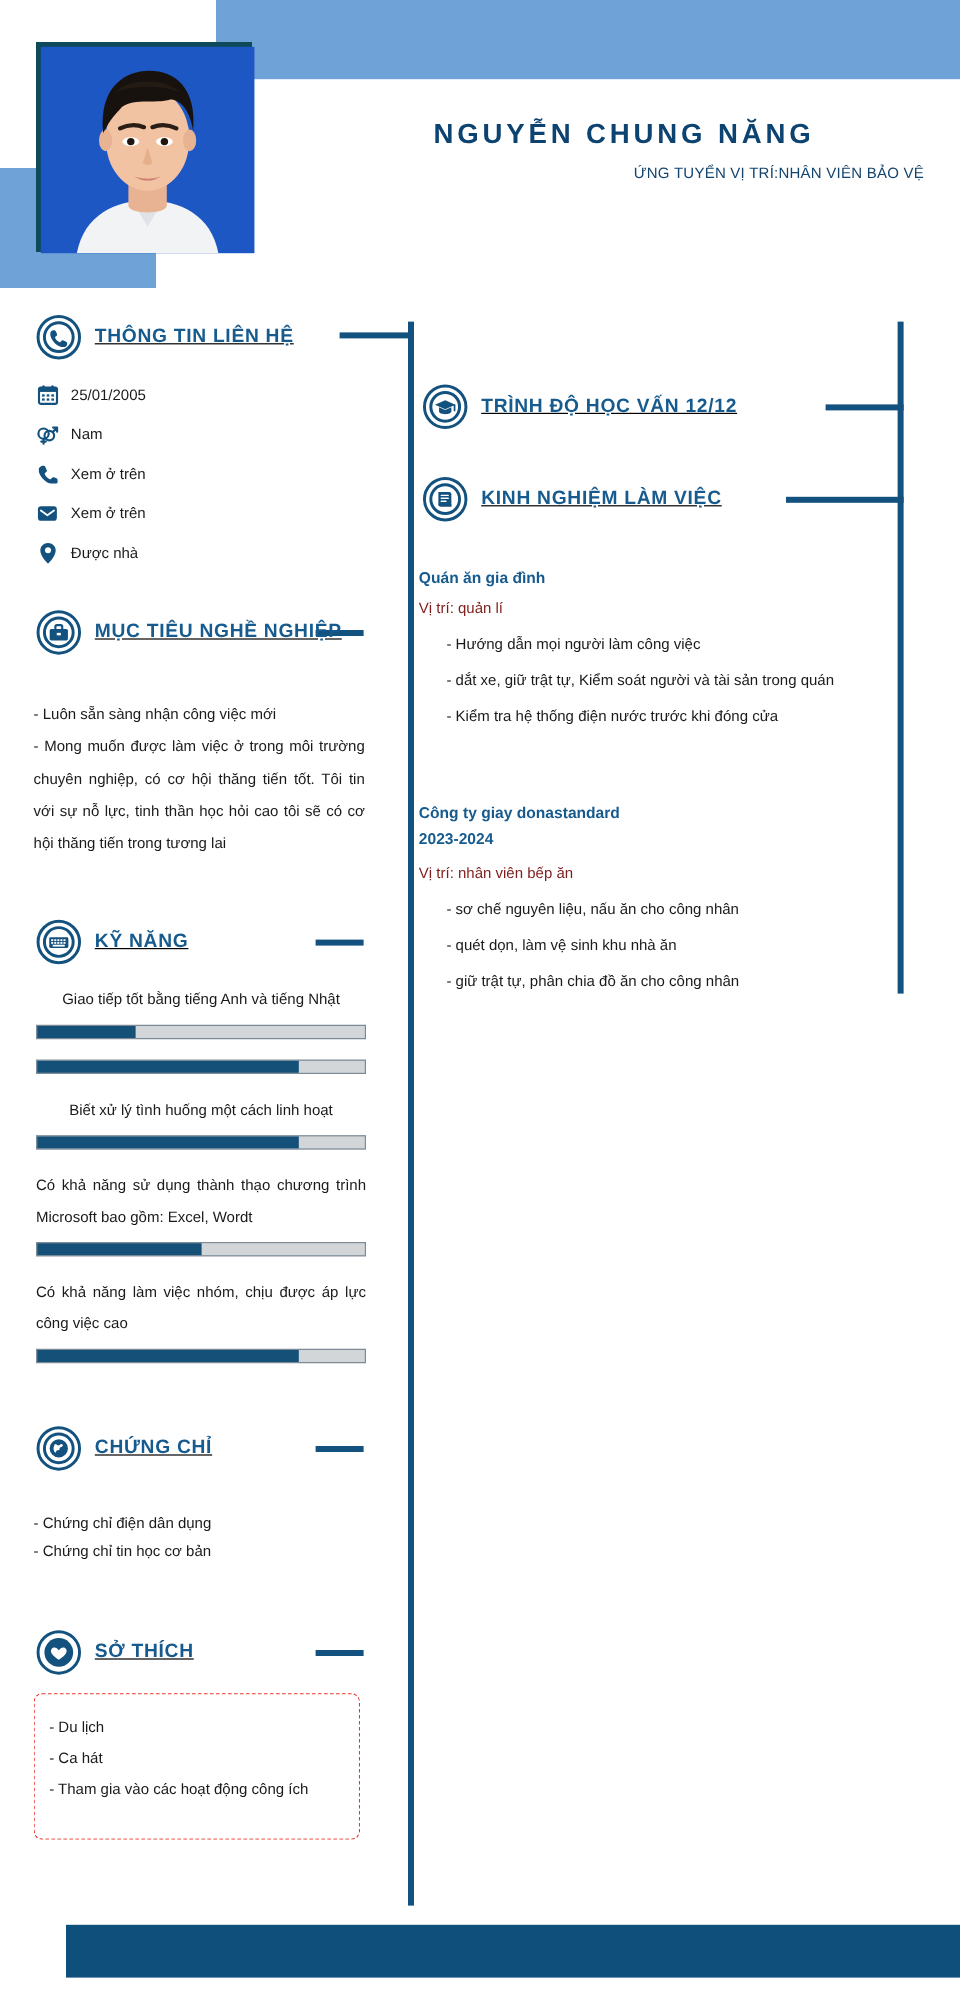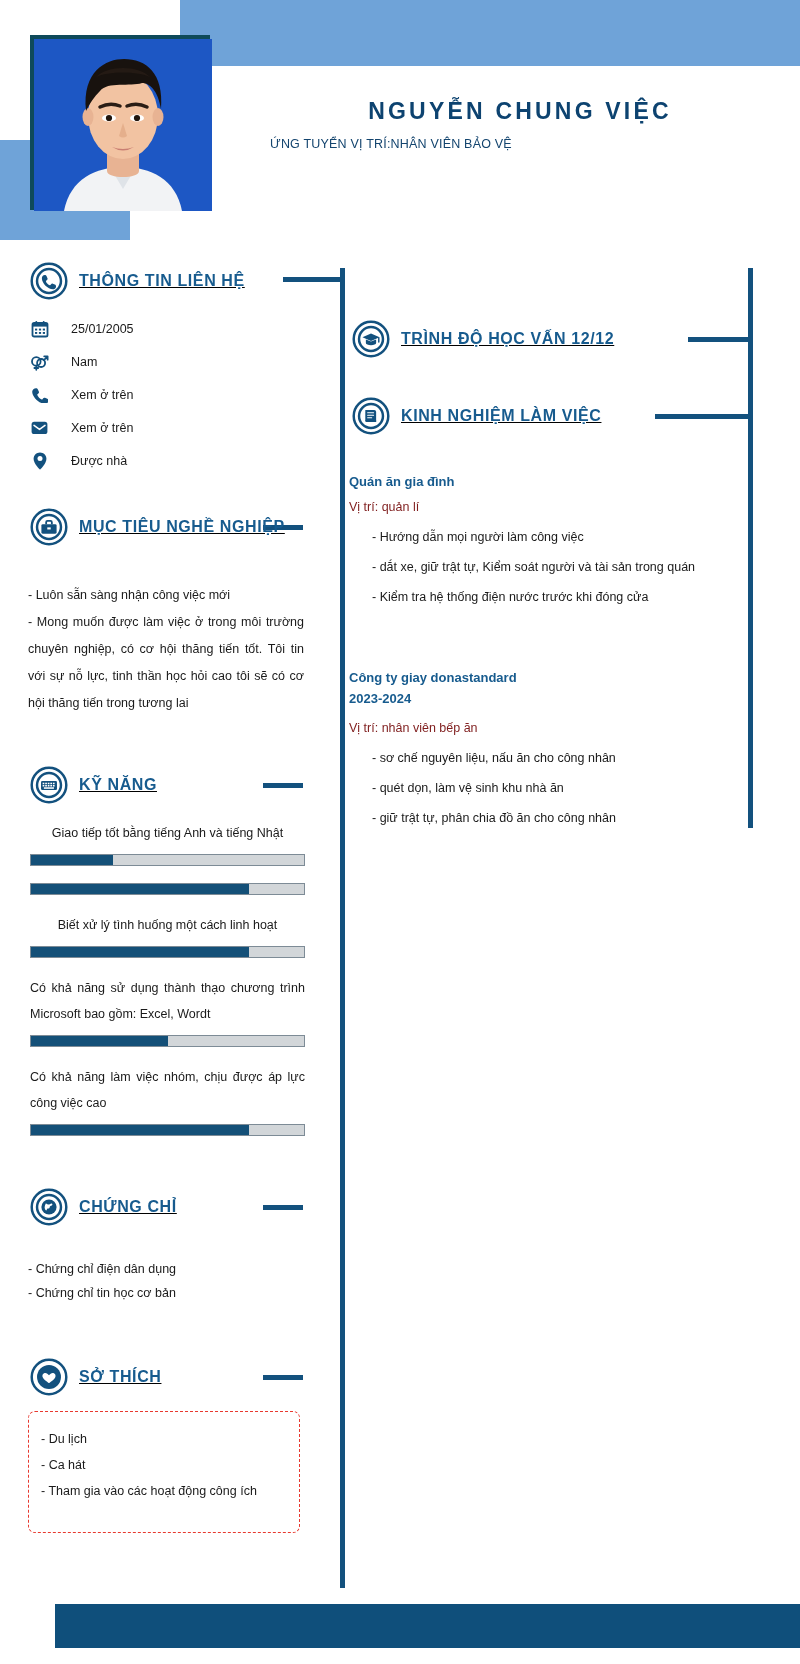--- a/index.html
+++ b/index.html
@@ -55,21 +55,21 @@
     color: #0d4370;
     text-align: center;
     white-space: nowrap;
   }
   .hdr-role {
     position: absolute;
     left: 270px; top: 137px;
     width: 500px;
     font-size: 12.5px;
     color: #13446e;
-    text-align: left;
+    text-align: right;
     letter-spacing: 0.2px;
     white-space: nowrap;
   }
 
   
   .vline-center {
     position: absolute;
     left: 340px; top: 268px;
     width: 5px; height: 1320px;
     background: #13517e;
@@ -125,21 +125,21 @@
   
   .contact-list {
     position: absolute;
     left: 30px; top: 312px;
     width: 280px;
   }
   .contact-row {
     display: flex;
     align-items: center;
     height: 33px;
-    gap: 22px;
+    gap: 10px;
   }
   .contact-ico {
     width: 19px; height: 19px;
     flex: 0 0 19px;
     display: flex;
     align-items: center;
     justify-content: center;
   }
   .contact-ico svg { display: block; }
   .contact-txt {
@@ -282,21 +282,21 @@
       <ellipse cx="103" cy="79" rx="7" ry="3.6" fill="#fff"></ellipse>
       <circle cx="75" cy="79" r="3.1" fill="#21160f"></circle>
       <circle cx="103" cy="79" r="3.1" fill="#21160f"></circle>
 
       <path d="M89 84 L85 97 q4 3 8 0 Z" fill="#e0a884" opacity="0.75"></path>
 
       <path d="M78 108 q11 7 22 0 q-11 4 -22 0 Z" fill="#c97e72"></path>
     </svg>
   </div>
 
-  <div class="hdr-name">NGUYỄN CHUNG VIỆC</div>
+  <div class="hdr-name">NGUYỄN CHUNG NĂNG</div>
   <div class="hdr-role">ỨNG TUYỂN VỊ TRÍ:NHÂN VIÊN BẢO VỆ</div>
 
   <div class="vline-center"></div>
   <div class="vline-right"></div>
   <div class="hline-left-top"></div>
   <div class="hline-right-edu"></div>
   <div class="hline-right-exp"></div>
   <div class="accent-dash" style="left:263px; top:525px;"></div>
   <div class="accent-dash" style="left:263px; top:783px;"></div>
   <div class="accent-dash" style="left:263px; top:1205px;"></div>

